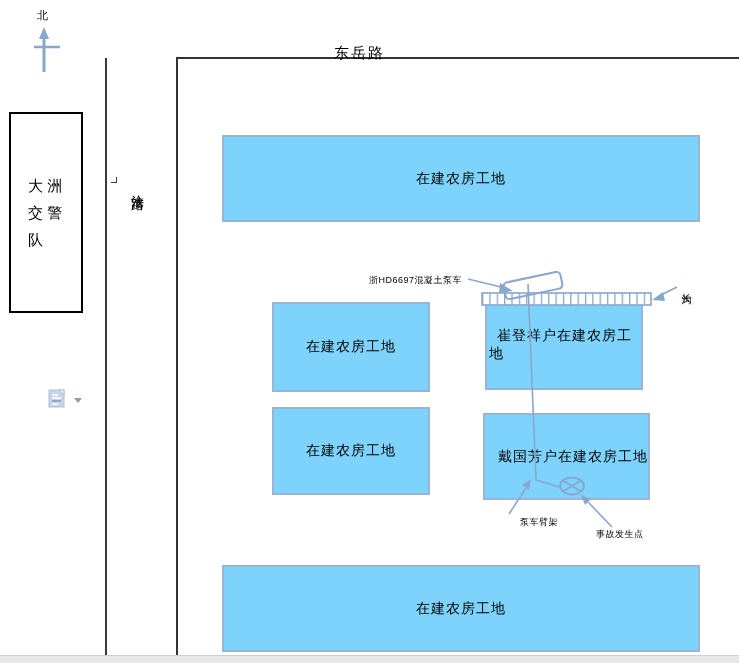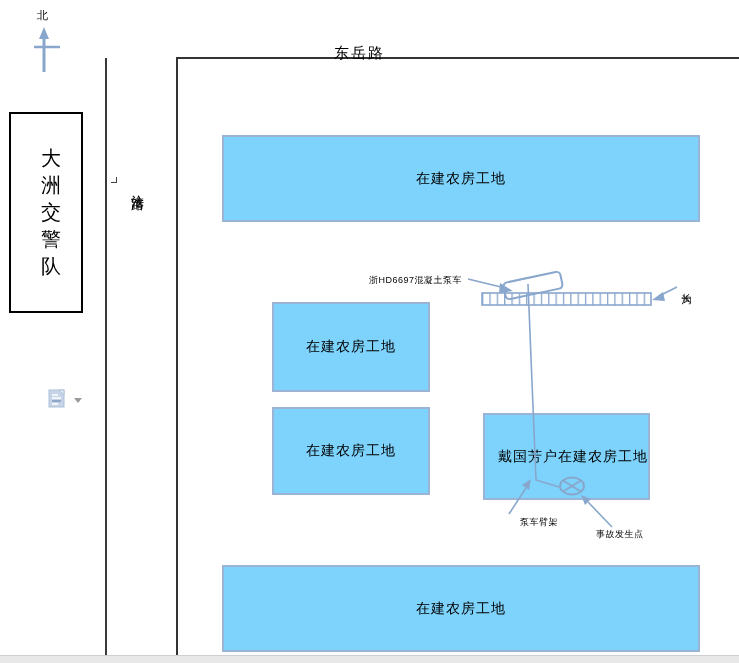--- a/index.html
+++ b/index.html
@@ -18,21 +18,21 @@
     font-size:14px; letter-spacing:1px; z-index:2; box-sizing:border-box;
   }
   .site-box.left-align{justify-content:flex-start; text-align:left;}
   
   #police-box{
     position:absolute; left:9px; top:112px; width:74px; height:201px;
     border:2px solid #000; background:#fff; box-sizing:border-box;
     display:flex; align-items:center; z-index:2;
   }
   #police-box .txt{
-    white-space:pre-line; font-size:20px; line-height:27px; padding-left:30px;
+    white-space:pre-line; font-size:15px; line-height:27px; padding-left:17px;
   }
   .vtext{
     writing-mode:vertical-rl; text-orientation:upright; letter-spacing:2px;
   }
   .label{position:absolute; z-index:6; white-space:nowrap;}
   .small-label{font-size:9px; letter-spacing:0.5px;}
   #svg-overlay{position:absolute; left:0; top:0; z-index:4; pointer-events:none;}
   .bl{stroke:var(--line-blue,#89a6cc); fill:none;}
   .af{fill:var(--line-blue,#89a6cc); stroke:none;}
   
@@ -84,20 +84,23 @@
   </div>
 
   <div class="site-box" style="left:272px; top:302px; width:158px; height:90px;">
     <span>在建农房工地</span>
   </div>
 
   <div class="site-box" style="left:272px; top:407px; width:158px; height:88px;">
     <span>在建农房工地</span>
   </div>
 
+  <div class="site-box left-align" style="left:485px; top:300px; width:158px; height:90px; padding:0 4px 0 2px; text-indent:8px; white-space:normal;">
+    <span>崔登祥户在建农房工地</span>
+  </div>
 
   <div class="site-box left-align" style="left:483px; top:413px; width:167px; height:87px; padding-left:13px;">
     <span>戴国芳户在建农房工地</span>
   </div>
 
   <div class="site-box" style="left:222px; top:565px; width:478px; height:87px;">
     <span>在建农房工地</span>
   </div>
 
   <svg id="svg-overlay" width="739" height="663" viewBox="0 0 739 663">

